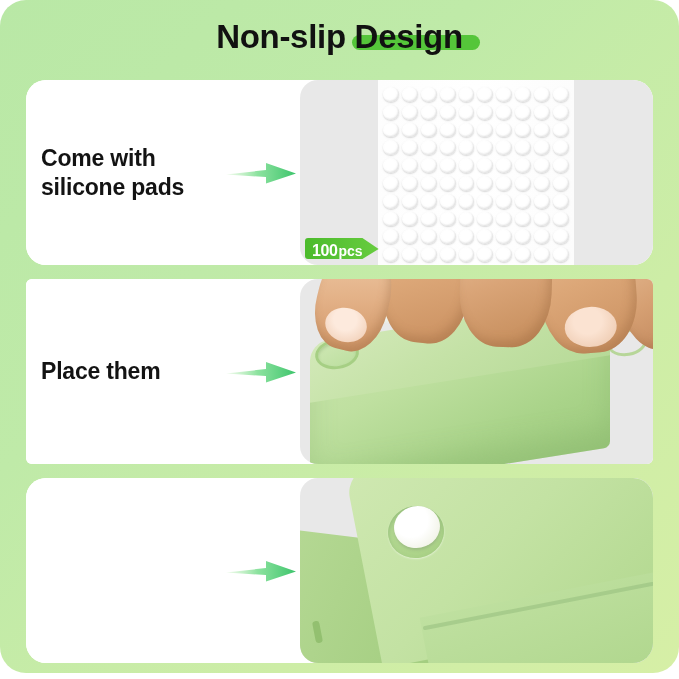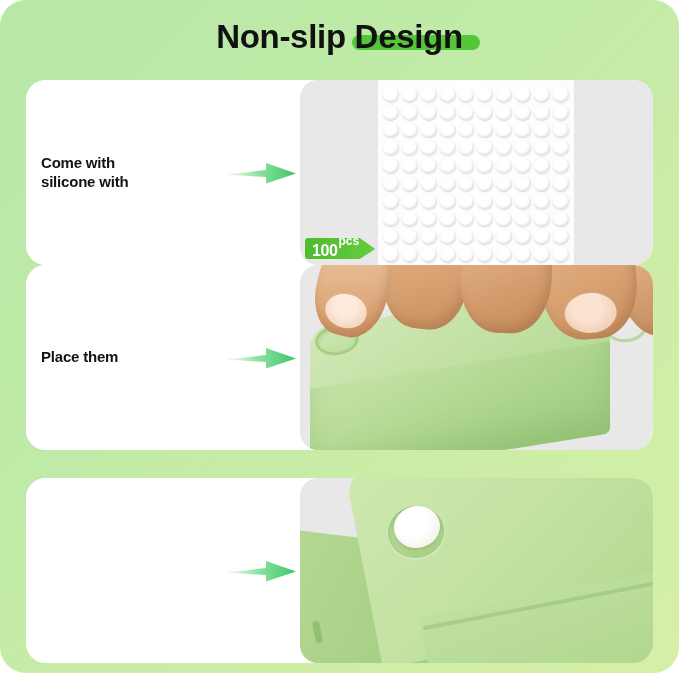--- a/index.html
+++ b/index.html
@@ -47,31 +47,31 @@
   .card {
     position: absolute;
     left: 26px; width: 627px;
     height: 185px;
     background: #ffffff;
     border-radius: 20px;
     overflow: hidden;
     display: flex;
   }
   #card-1 { top: 80px; }
-  #card-2 { top: 265px; }
+  #card-2 { top: 279px; border-radius: 6px; }
   #card-3 { top: 478px; }
 
   .card-left {
     position: relative;
     width: 274px; flex: none;
     display: flex; align-items: center;
     background: #ffffff;
   }
   .card-caption {
-    font-size: 15px;
+    font-size: 23px;
     font-weight: bold;
     line-height: 1.23;
     color: #131313;
     letter-spacing: -0.2px;
     padding-left: 15px;
     max-width: 200px;
   }
   .arrow {
     position: absolute;
     right: 4px; top: 50%;
@@ -119,22 +119,22 @@
     background: linear-gradient(90deg,#4cbb2c 0%, #67cc3f 100%);
     border-radius: 3px 0 0 3px;
     display: flex; align-items: flex-end;
     clip-path: polygon(0 0, 78% 0, 100% 52%, 78% 100%, 0 100%);
   }
   .badge .big {
     font-size: 16px; font-weight: bold; color: #ffffff;
     line-height: 1; letter-spacing: -0.4px;
   }
   .badge .small {
-    font-size: 12px; font-weight: bold; color: #ffffff;
-    line-height: 1; padding-bottom: 12px; padding-left: 1px; margin-top: 28px;
+    font-size: 14px; font-weight: bold; color: #ffffff;
+    line-height: 1; padding-bottom: 1px; padding-left: 1px; margin-top: 28px;
   }
 
   
   .photo2 { position: absolute; inset: 0; }
   .p2-box {
     position: absolute;
     left: 10px; top: 47px;
     width: 300px; height: 145px;
     background: linear-gradient(160deg,#c9e4ab 0%, #bfe0a0 32%, #a9d389 72%, #9ecb7e 100%);
     border-radius: 16px 26px 6px 6px;
@@ -284,21 +284,21 @@
       <span class="title-highlight"></span>
       <span class="title-text">Non-slip Design</span>
     </div>
   </div>
 
   <div class="card" id="card-1">
 
     <div class="card-left">
       <div class="card-caption">
         <div>Come with</div>
-        <div>silicone with</div>
+        <div>silicone pads</div>
       </div>
       <svg class="arrow" viewBox="0 0 70 26">
         <defs>
           <linearGradient id="ag1" x1="0" y1="0" x2="1" y2="0">
             <stop offset="0%" stop-color="#b9ecb0" stop-opacity="0.25"></stop>
             <stop offset="45%" stop-color="#78dd8e" stop-opacity="0.85"></stop>
             <stop offset="100%" stop-color="#3cc46b"></stop>
           </linearGradient>
         </defs>
         <path d="M0,14.5 L40,10 L40,3 L70,13.5 L40,23.5 L40,17 Z" fill="url(#ag1)"></path>

